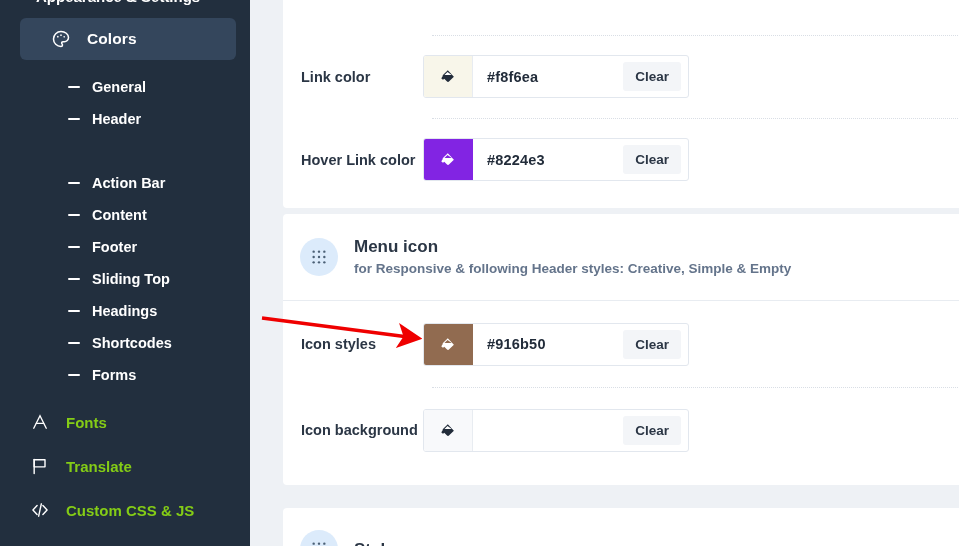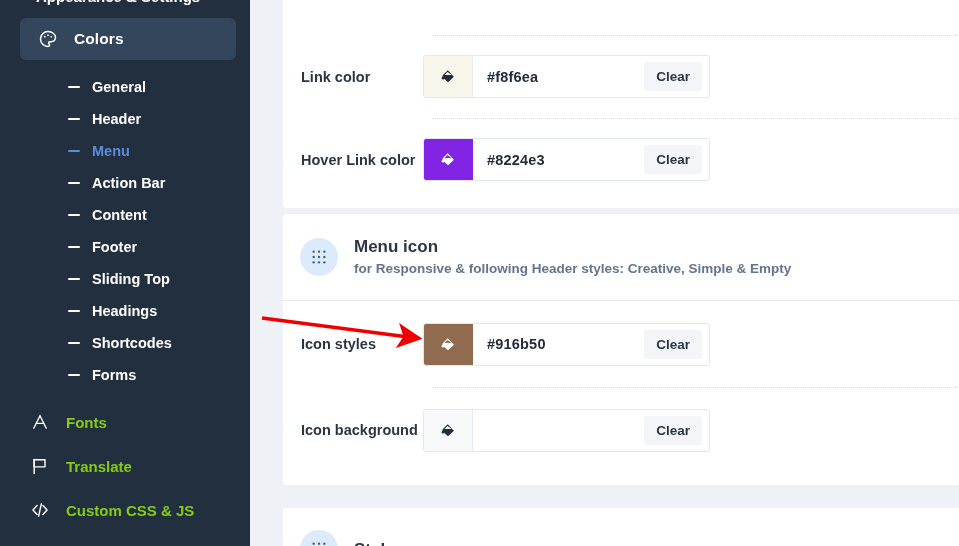--- a/index.html
+++ b/index.html
@@ -25,21 +25,21 @@
     color: #ffffff; font-size: 15px; font-weight: 700;
     padding-left: 36px; line-height: 22px;
     white-space: nowrap; overflow: hidden;
   }
   .sb-active {
     position: absolute; left: 20px; top: 18px;
     width: 216px; height: 42px;
     background: #34465c;
     border-radius: 6px;
     display: flex; align-items: center;
-    padding-left: 18px;
+    padding-left: 31px;
   }
   .sb-active .sb-label {
     color: #ffffff; font-size: 15.5px; font-weight: 700;
     margin-left: 16px; letter-spacing: .1px;
   }
   .sb-ico { width: 20px; height: 20px; display: block; flex: none; }
   .sb-sub {
     position: absolute; left: 0; width: 292px;
     height: 32px; display: flex; align-items: center;
     padding-left: 68px;
@@ -92,21 +92,21 @@
   .row-sep::after {
     content: ""; position: absolute; left: 149px; right: -33px; top: 0;
     border-top: 1.5px dotted #d9dee5;
   }
   .row-label {
     width: 140px; flex: none; padding-left: 18px;
     color: #2b3645; font-size: 14.5px; font-weight: 700; line-height: 22px;
   }
   .field {
     display: flex; align-items: stretch;
-    width: 287px; height: 43px;
+    width: 266px; height: 43px;
     border: 1px solid #e2e7ee; border-radius: 3px;
     background: #ffffff; overflow: hidden;
   }
   .swatch {
     width: 49px; flex: none;
     display: flex; align-items: center; justify-content: center;
     border-right: 1px solid #e8ecf1;
   }
   .swatch svg { display: block; }
   .field-body { flex: 1; display: flex; align-items: center; justify-content: space-between; padding: 0 7px 0 14px; }
@@ -141,24 +141,20 @@
       <span class="sb-label">Colors</span>
     </div>
 
     <div class="sb-sub" style="top:71px">
         <span class="sb-dash"></span>
         <span class="t">General</span>
       </div>
     <div class="sb-sub" style="top:103px">
         <span class="sb-dash"></span>
         <span class="t">Header</span>
-      </div>
-    <div class="sb-sub" style="top:135px">
-        <span class="sb-dash cur"></span>
-        <span class="t cur">Menu</span>
       </div>
     <div class="sb-sub" style="top:167px">
         <span class="sb-dash"></span>
         <span class="t">Action Bar</span>
       </div>
     <div class="sb-sub" style="top:199px">
         <span class="sb-dash"></span>
         <span class="t">Content</span>
       </div>
     <div class="sb-sub" style="top:231px">

